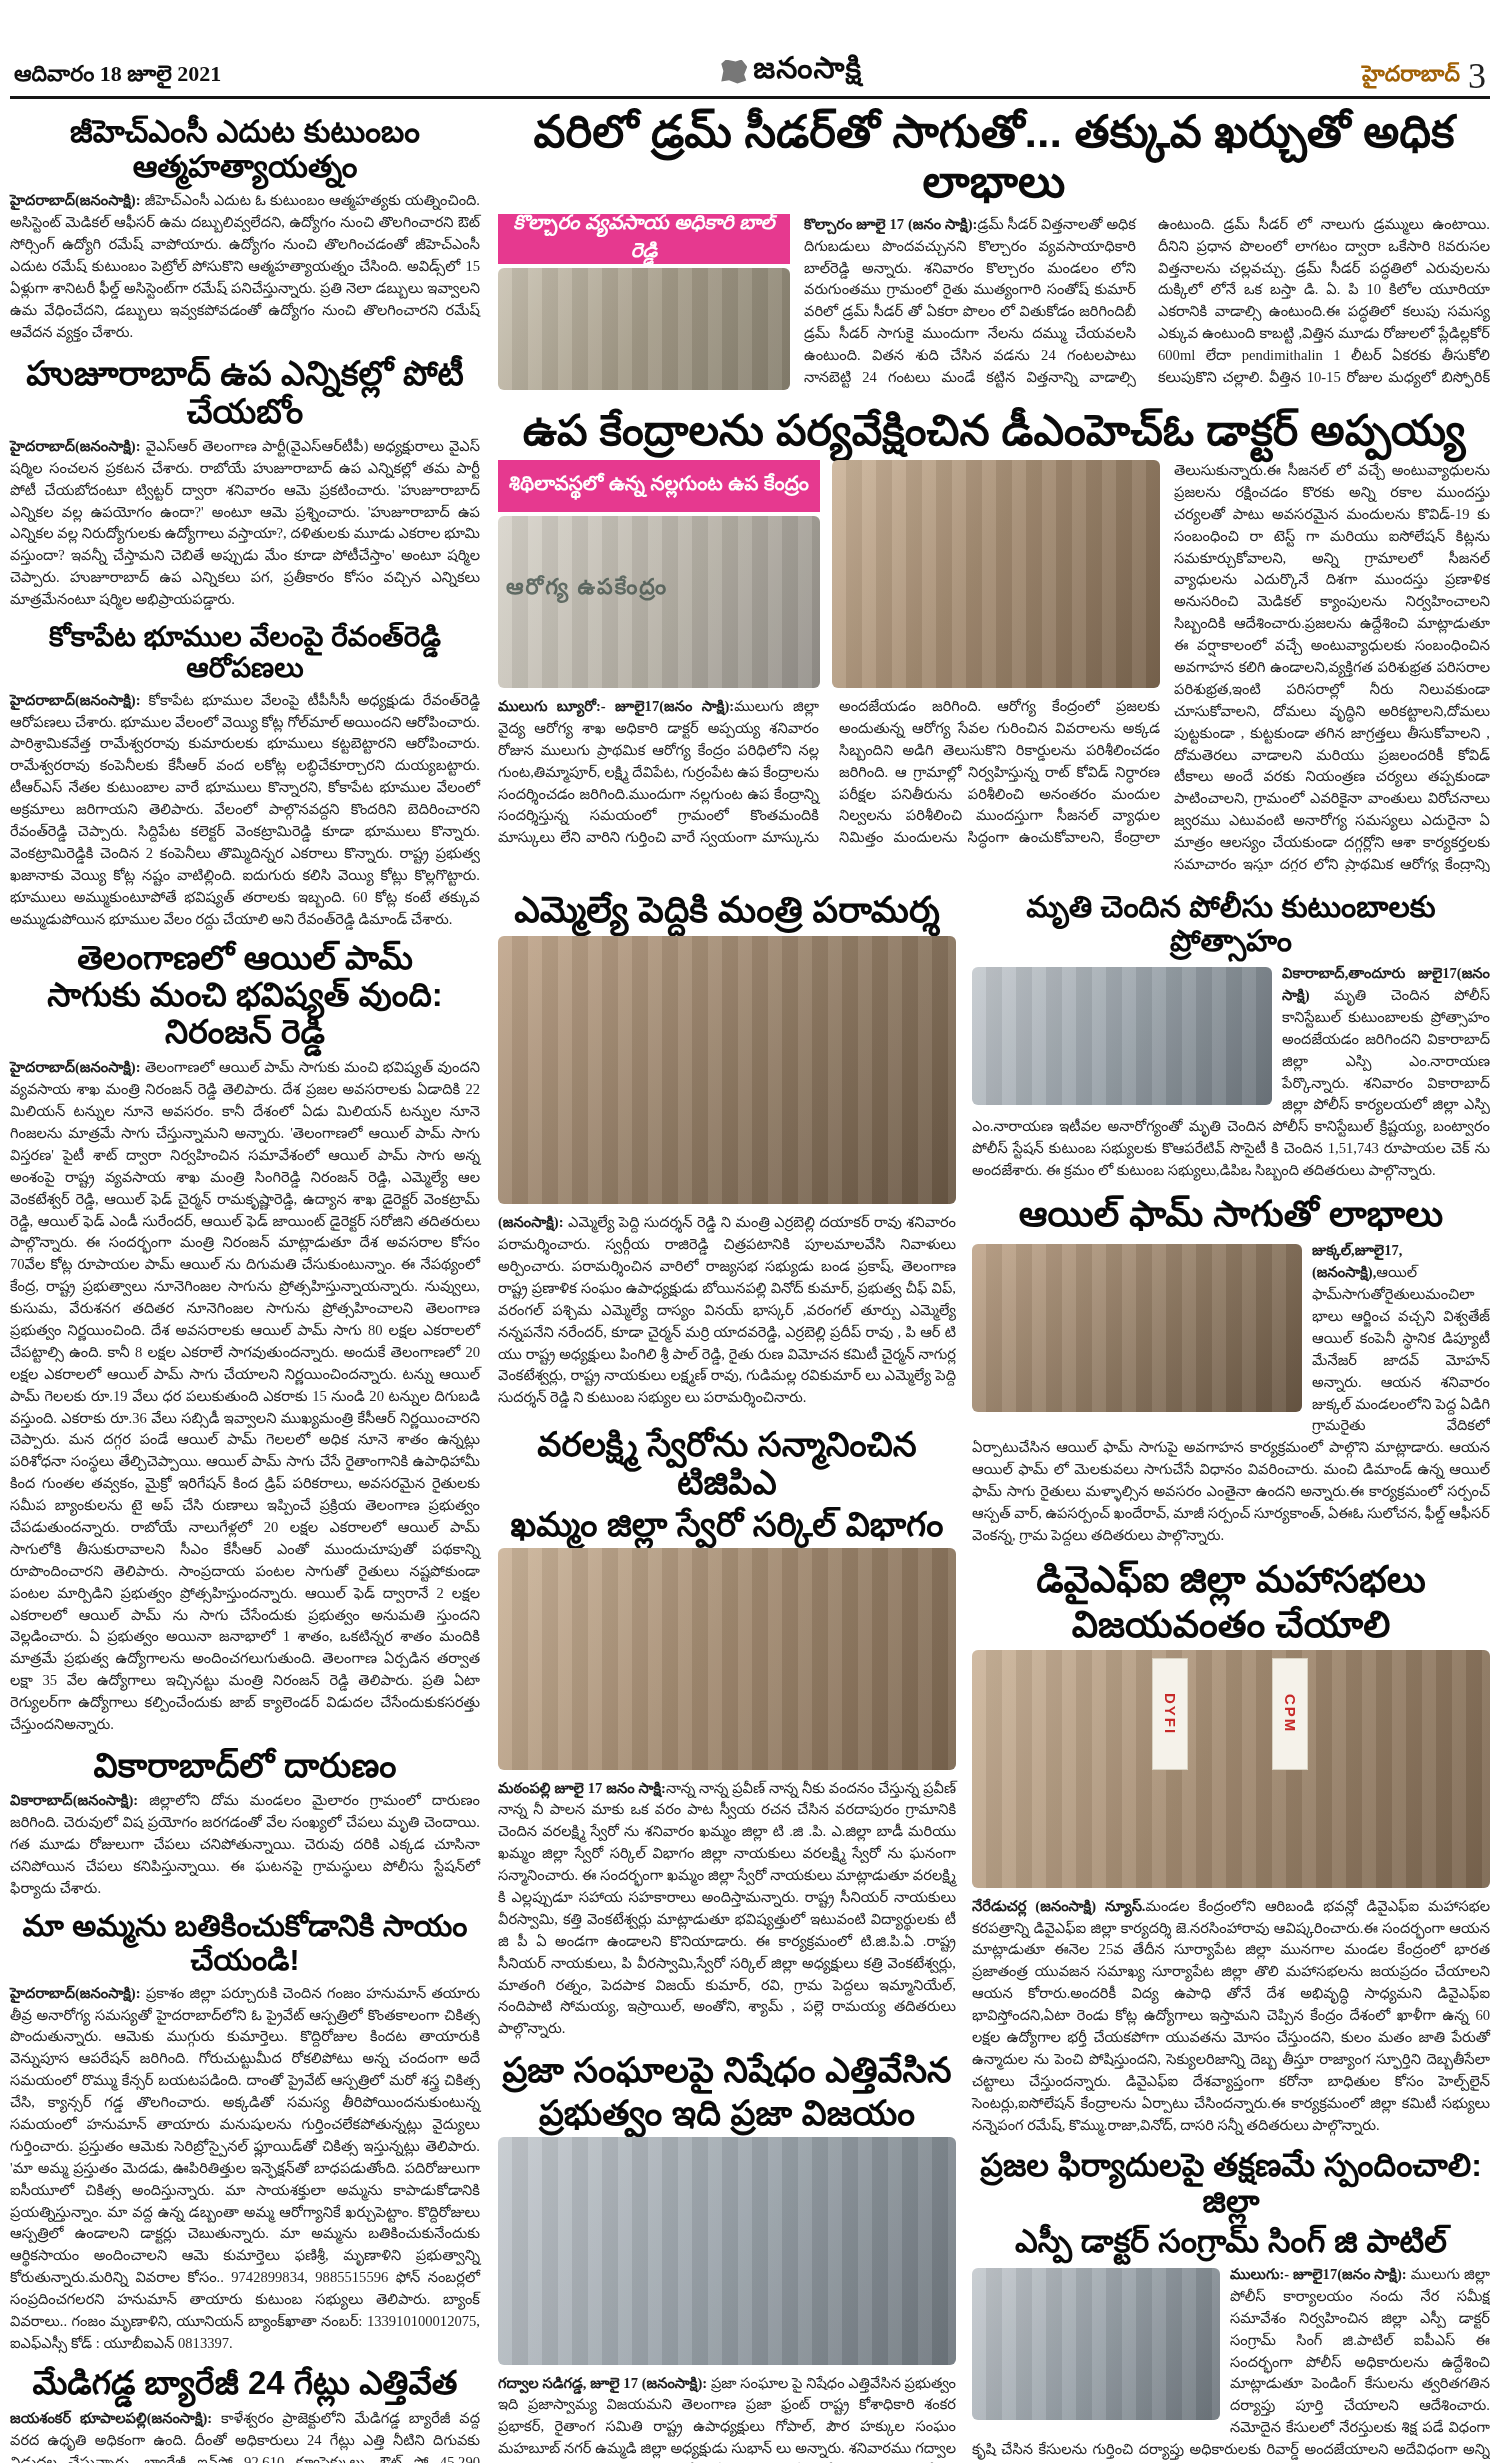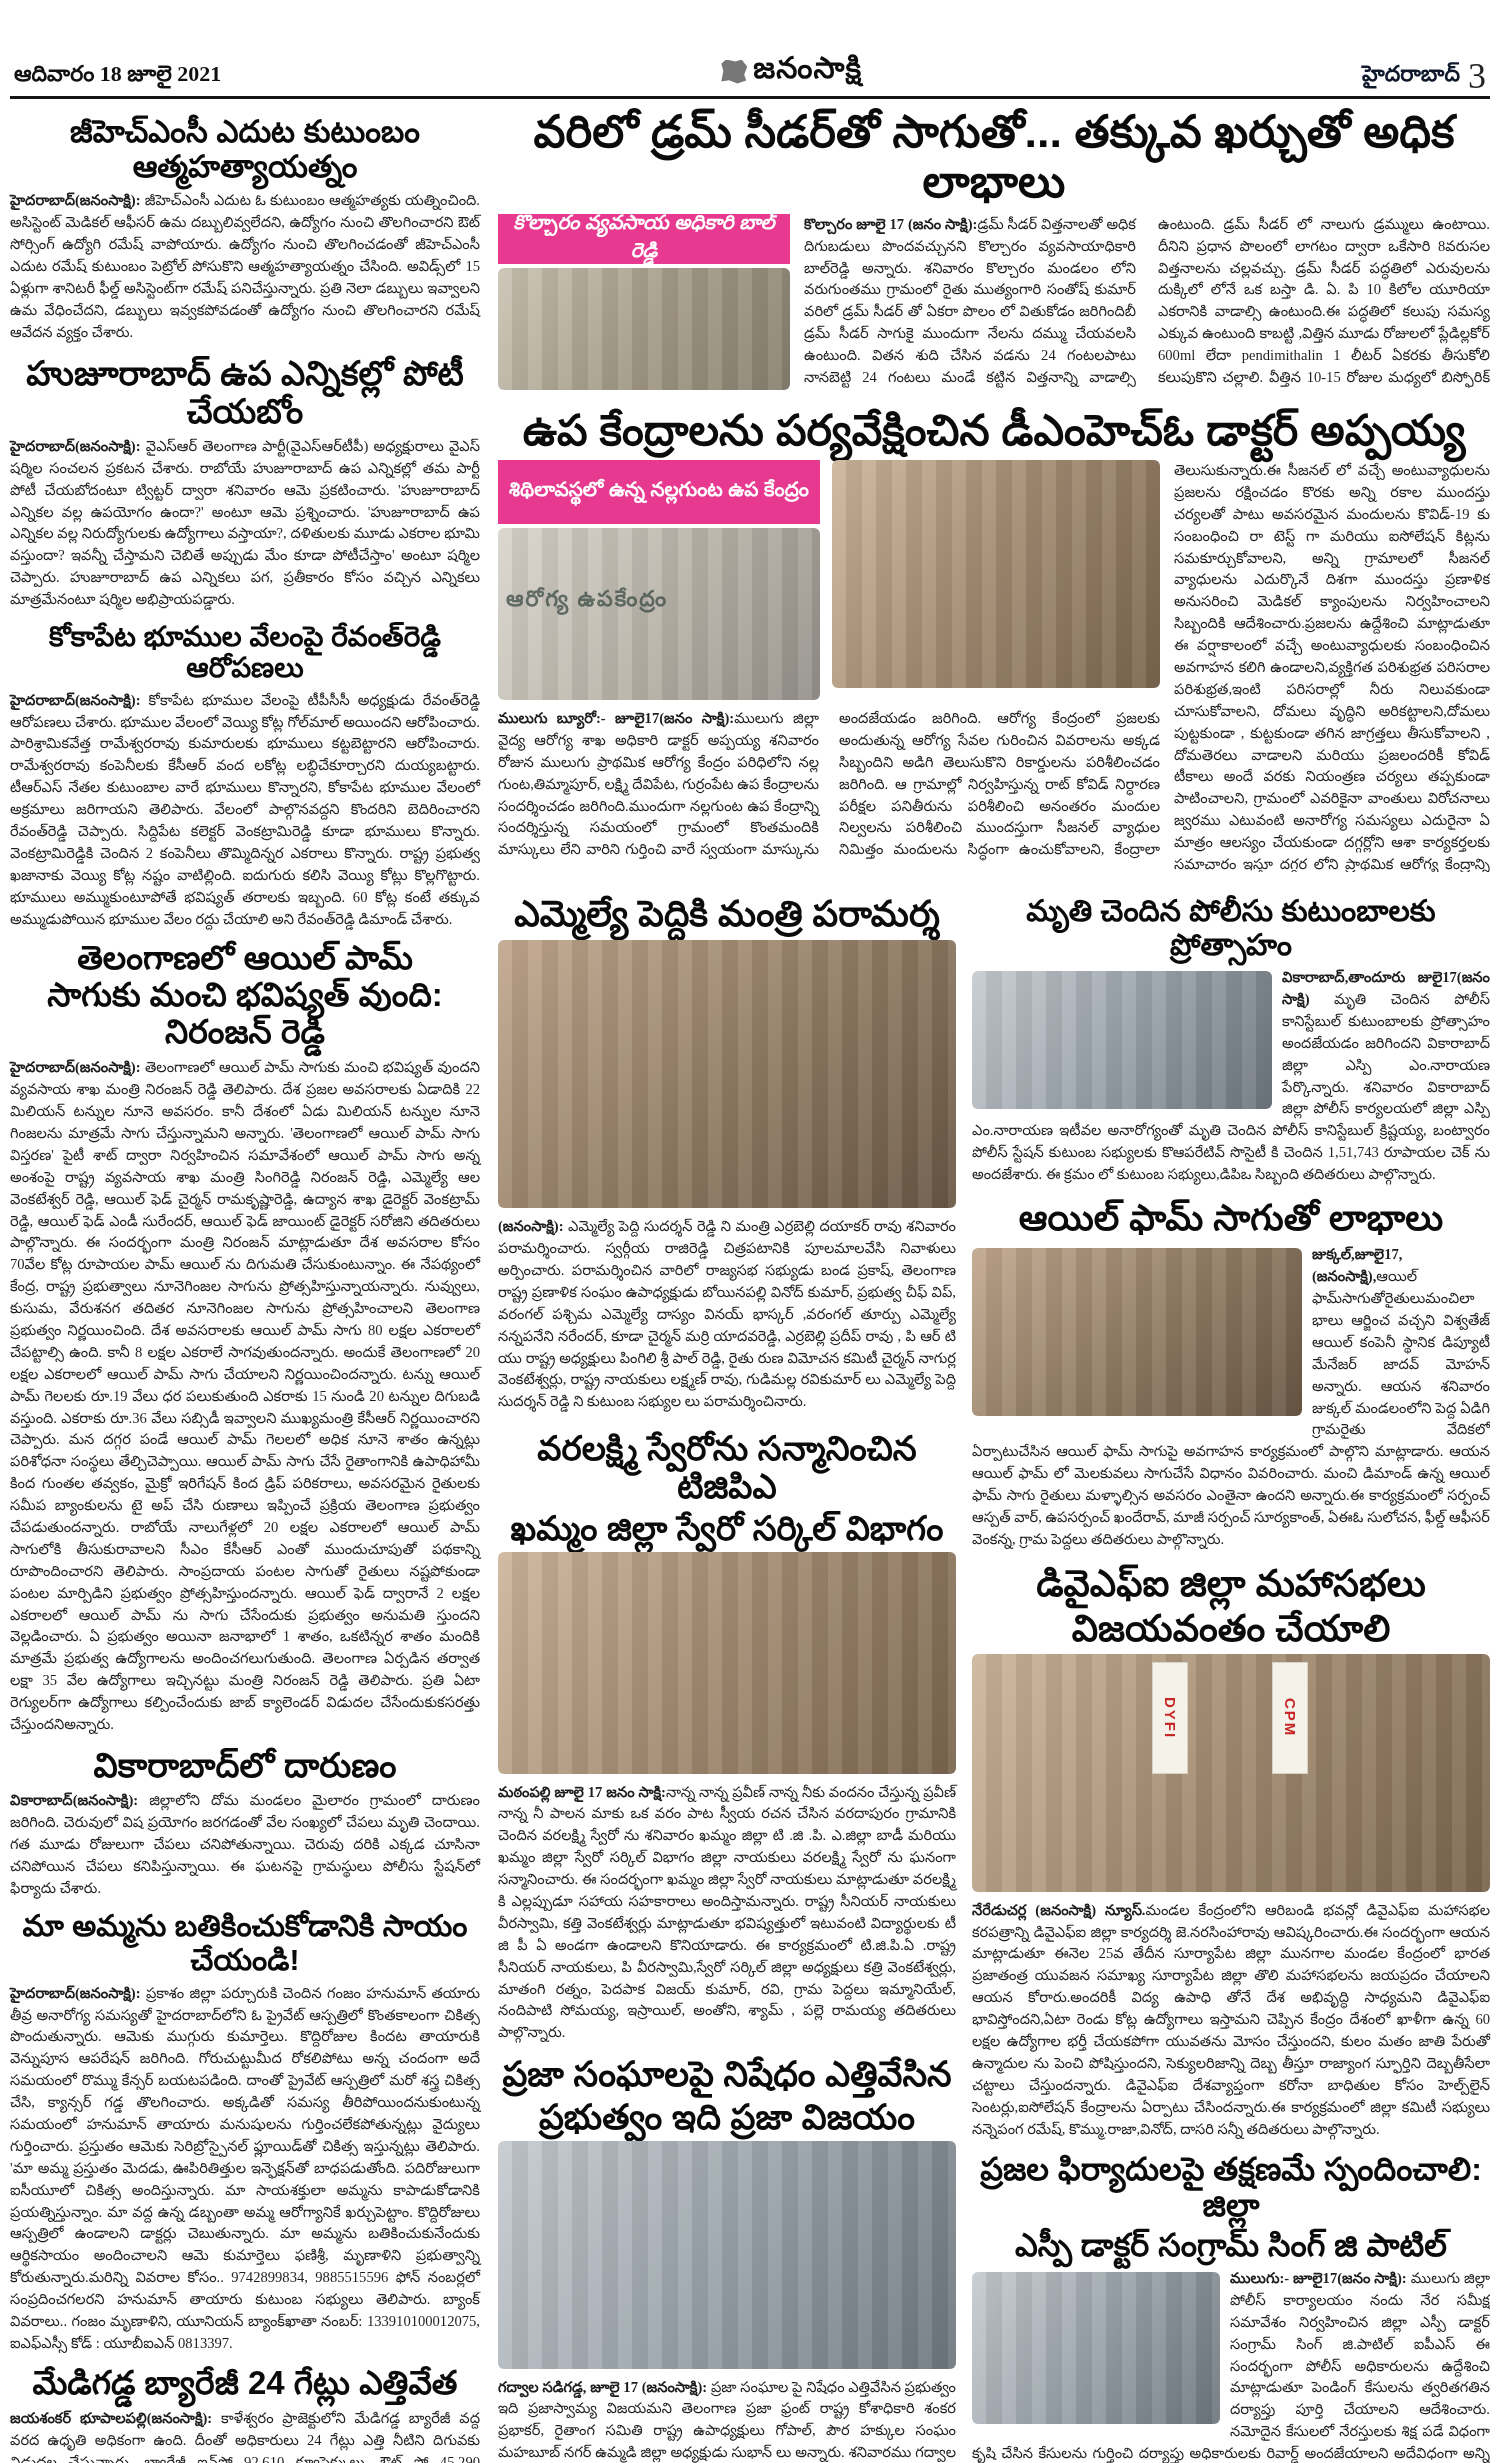--- a/index.html
+++ b/index.html
@@ -7,21 +7,21 @@
         font-family:"Liberation Serif","DejaVu Serif",serif;color:#1c1c1c;overflow:hidden;box-sizing:border-box;}
   .inner{position:absolute;left:10px;top:36px;width:1480px;}
   
   .hdr{display:flex;align-items:flex-end;justify-content:space-between;height:56px;padding:0 4px;}
   .hdr .date{font-weight:bold;font-size:22px;color:#111;}
   .brand{display:flex;align-items:center;gap:6px;}
   .brand .mapicon{width:26px;height:24px;background:#777;
      clip-path:polygon(18% 0,55% 8%,78% 0,100% 30%,88% 62%,96% 88%,62% 100%,30% 86%,0 92%,8% 48%,0 18%);}
   .brand .pname{font-weight:bold;font-size:30px;letter-spacing:1px;color:#0d0d0d;}
   .cityblock{display:flex;align-items:flex-end;gap:8px;}
-  .cityblock .city{font-weight:bold;font-size:22px;color:#0f172a;}
+  .cityblock .city{font-weight:bold;font-size:22px;color:#a16207;}
   .cityblock .pno{font-size:36px;line-height:0.9;color:#222;}
   .toprule{border-top:3px solid #161616;margin-top:4px;}
   
   .cols{display:flex;gap:18px;margin-top:6px;}
   .col-left{width:470px;flex:none;}
   .col-main{width:992px;flex:none;}
   
   .hl{font-weight:bold;color:#0b0b0b;text-align:center;line-height:1.12;margin:10px 0 6px 0;font-family:"Liberation Sans","DejaVu Sans",sans-serif;}
   .body{font-size:14.6px;line-height:1.5;text-align:justify;color:#1d1d1d;}
   .dl{font-weight:bold;}
@@ -46,21 +46,21 @@
   .artA .aleft{width:292px;flex:none;}
   .artA .aleft .pinkbox{height:50px;font-size:20px;font-style:italic;}
   .artA .aleft .photo{height:122px;margin-top:4px;}
   .artA .atext{flex:1;column-count:2;column-gap:22px;height:182px;overflow:hidden;}
   
   .artB .hl{font-size:43px;}
   .artB .toprow{display:flex;gap:14px;}
   .artB .bleft{width:662px;flex:none;}
   .artB .bleft .prow{display:flex;gap:12px;}
   .artB .capwall{width:322px;flex:none;}
-  .artB .capwall .pinkbox{height:64px;font-size:20px;}
+  .artB .capwall .pinkbox{height:52px;font-size:20px;}
   .artB .capwall .photo{height:172px;margin-top:4px;}
   .artB .healthphoto{width:328px;height:228px;flex:none;}
   .artB .mulugu{margin-top:8px;column-count:2;column-gap:20px;height:168px;overflow:hidden;}
   .artB .bright{flex:1;height:412px;overflow:hidden;}
   
   .split{display:flex;gap:16px;margin-top:8px;}
   .scenter{width:458px;flex:none;}
   .sright{width:518px;flex:none;}
   .scenter .hl{font-size:36px;}
   .sright .hl{font-size:33px;}

